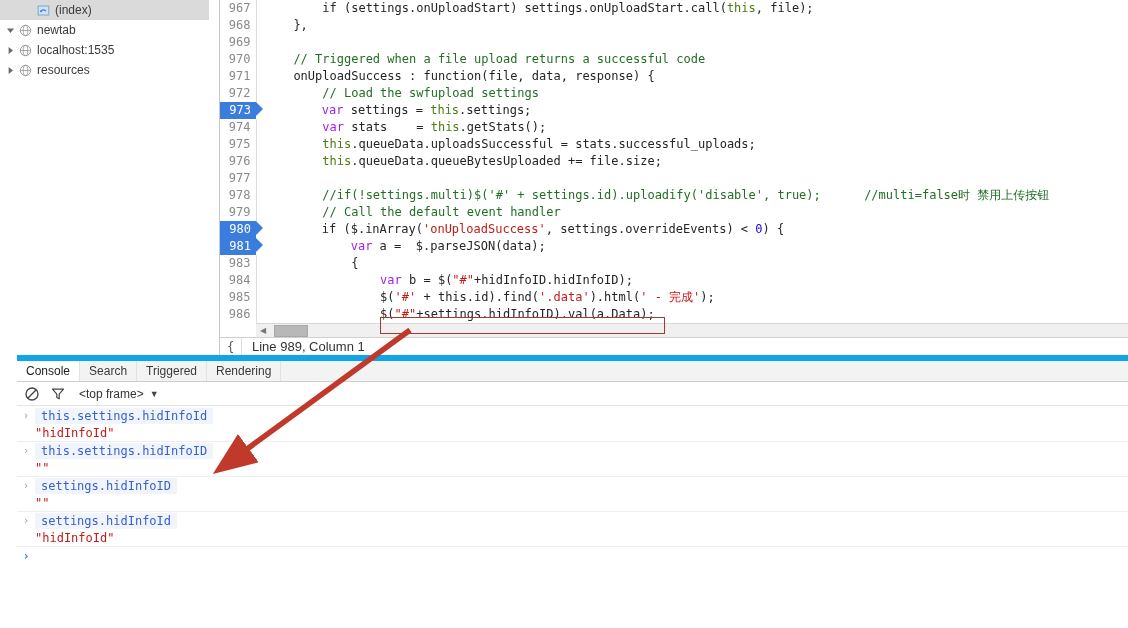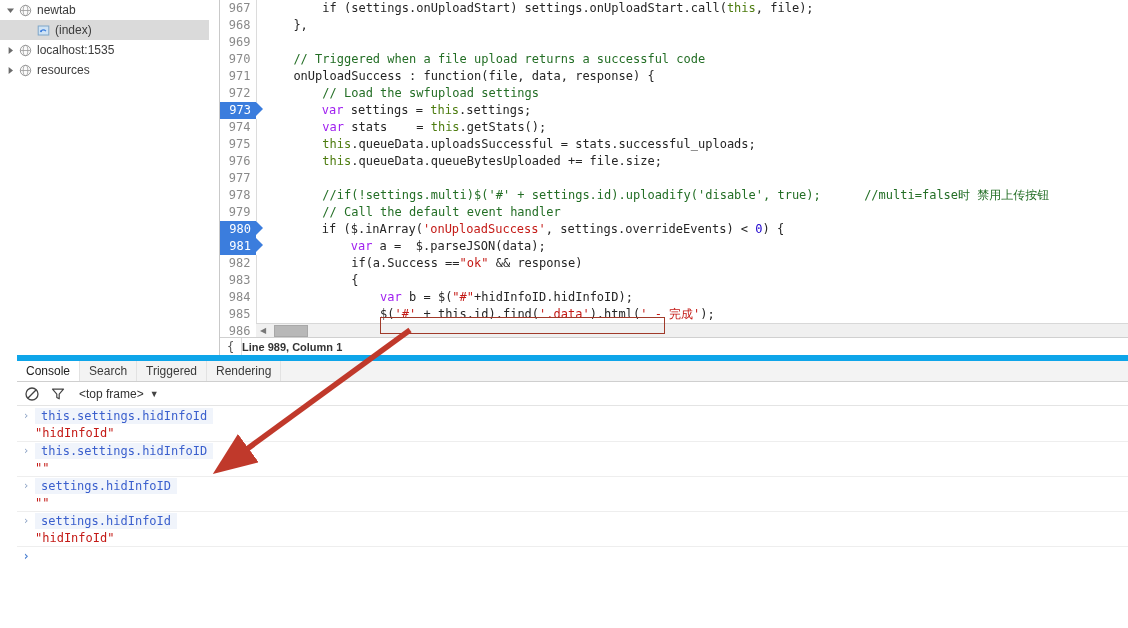--- a/index.html
+++ b/index.html
@@ -142,21 +142,21 @@
     border-top: 1px solid #d0d0d0;
     background: #fff;
     display:flex; align-items:center;
     font-size: 11px; color:#3a3a3a;
   }
   .pretty-icon {
     width: 22px; text-align:center; color:#555;
     font-family:"DejaVu Sans Mono", monospace; font-size:12px;
     border-right: 1px solid #dedede; height:18px; line-height:18px;
   }
-  .status-text { margin-left: 0; font-size:11px; color:#333;font-weight:bold; }
+  .status-text { margin-left: 10px; font-size:13px; color:#333; }
 
   
   .drawer {
     position:absolute; left:17px; top:355px; width:1128px; height:273px;
     background:#fff;
     border-top: 6px solid #0ea5e9;
   }
   .drawer-tabs {
     height: 21px;
     display:flex; align-items:stretch;
@@ -221,74 +221,74 @@
 </style>
 </head>
 <body>
 
 <div id="app">
 
   <div class="top-area">
 
     <div class="sidebar">
       <div id="tree-container">
-          <div class="tree-row level0">
-            <span class="disclosure">
-              <svg width="9" height="9" viewBox="0 0 9 9">
-                <path d="M1 2.6 L8 2.6 L4.5 7 z" fill="#6b6b6b"></path>
-              </svg>
-            </span>
-            <span class="tree-icon">
-              <svg width="13" height="13" viewBox="0 0 13 13">
-                <circle cx="6.5" cy="6.5" r="5.2" fill="#fafafa" stroke="#9a9a9a" stroke-width="1"></circle>
-                <ellipse cx="6.5" cy="6.5" rx="2.3" ry="5.2" fill="none" stroke="#9a9a9a" stroke-width="0.8"></ellipse>
-                <line x1="1.4" y1="6.5" x2="11.6" y2="6.5" stroke="#9a9a9a" stroke-width="0.8"></line>
-              </svg>
-            </span>
-            <span class="tree-label">newtab</span>
-          </div>
           <div class="tree-row level1 selected">
             <span class="disclosure"></span>
             <span class="tree-icon">
               <svg width="13" height="13" viewBox="0 0 13 13">
                 <rect x="1.2" y="2" width="10.6" height="9" fill="#cfe3f5" stroke="#7fa6c8" stroke-width="1"></rect>
                 <path d="M4 7.2 q2.3 -2.6 5 0" fill="none" stroke="#3b7ddd" stroke-width="1.1"></path>
                 <circle cx="4" cy="7.2" r="1" fill="#3b7ddd"></circle>
               </svg>
             </span>
             <span class="tree-label">(index)</span>
           </div>
           <div class="tree-row level0">
             <span class="disclosure">
               <svg width="9" height="9" viewBox="0 0 9 9">
-                <path d="M2.6 1 L2.6 8 L7 4.5 z" fill="#6b6b6b"></path>
+                <path d="M1 2.6 L8 2.6 L4.5 7 z" fill="#6b6b6b"></path>
               </svg>
             </span>
             <span class="tree-icon">
               <svg width="13" height="13" viewBox="0 0 13 13">
                 <circle cx="6.5" cy="6.5" r="5.2" fill="#fafafa" stroke="#9a9a9a" stroke-width="1"></circle>
                 <ellipse cx="6.5" cy="6.5" rx="2.3" ry="5.2" fill="none" stroke="#9a9a9a" stroke-width="0.8"></ellipse>
                 <line x1="1.4" y1="6.5" x2="11.6" y2="6.5" stroke="#9a9a9a" stroke-width="0.8"></line>
               </svg>
             </span>
-            <span class="tree-label">localhost:1535</span>
+            <span class="tree-label">newtab</span>
           </div>
           <div class="tree-row level0">
             <span class="disclosure">
               <svg width="9" height="9" viewBox="0 0 9 9">
                 <path d="M2.6 1 L2.6 8 L7 4.5 z" fill="#6b6b6b"></path>
               </svg>
             </span>
             <span class="tree-icon">
               <svg width="13" height="13" viewBox="0 0 13 13">
                 <circle cx="6.5" cy="6.5" r="5.2" fill="#fafafa" stroke="#9a9a9a" stroke-width="1"></circle>
                 <ellipse cx="6.5" cy="6.5" rx="2.3" ry="5.2" fill="none" stroke="#9a9a9a" stroke-width="0.8"></ellipse>
                 <line x1="1.4" y1="6.5" x2="11.6" y2="6.5" stroke="#9a9a9a" stroke-width="0.8"></line>
               </svg>
             </span>
+            <span class="tree-label">localhost:1535</span>
+          </div>
+          <div class="tree-row level0">
+            <span class="disclosure">
+              <svg width="9" height="9" viewBox="0 0 9 9">
+                <path d="M2.6 1 L2.6 8 L7 4.5 z" fill="#6b6b6b"></path>
+              </svg>
+            </span>
+            <span class="tree-icon">
+              <svg width="13" height="13" viewBox="0 0 13 13">
+                <circle cx="6.5" cy="6.5" r="5.2" fill="#fafafa" stroke="#9a9a9a" stroke-width="1"></circle>
+                <ellipse cx="6.5" cy="6.5" rx="2.3" ry="5.2" fill="none" stroke="#9a9a9a" stroke-width="0.8"></ellipse>
+                <line x1="1.4" y1="6.5" x2="11.6" y2="6.5" stroke="#9a9a9a" stroke-width="0.8"></line>
+              </svg>
+            </span>
             <span class="tree-label">resources</span>
           </div>
         </div>
       <div class="sidebar-vscroll"></div>
     </div>
 
     <div class="editor">
       <div class="code-scroll">
         <table class="code-table">
           <tbody id="code-body">
@@ -344,24 +344,20 @@
                 <td class="gutter">979</td>
                 <td class="code"><span class="cm">        // Call the default event handler</span></td>
               </tr>
               <tr class="bp">
                 <td class="gutter">980</td>
                 <td class="code"><span class="pl">        if ($.inArray(</span><span class="st">'onUploadSuccess'</span><span class="pl">, settings.overrideEvents) &lt; </span><span class="nm">0</span><span class="pl">) {</span></td>
               </tr>
               <tr class="bp">
                 <td class="gutter">981</td>
                 <td class="code"><span class="pl">            </span><span class="kw">var</span><span class="pl"> a =  $.parseJSON(data);</span></td>
-              </tr>
-              <tr>
-                <td class="gutter">982</td>
-                <td class="code"><span class="pl">            if(a.Success ==</span><span class="st">"ok"</span><span class="pl"> &amp;&amp; response)</span></td>
               </tr>
               <tr>
                 <td class="gutter">983</td>
                 <td class="code"><span class="pl">            {</span></td>
               </tr>
               <tr>
                 <td class="gutter">984</td>
                 <td class="code"><span class="pl">                </span><span class="kw">var</span><span class="pl"> b = $(</span><span class="st">"#"</span><span class="pl">+hidInfoID.hidInfoID);</span></td>
               </tr>
               <tr>

